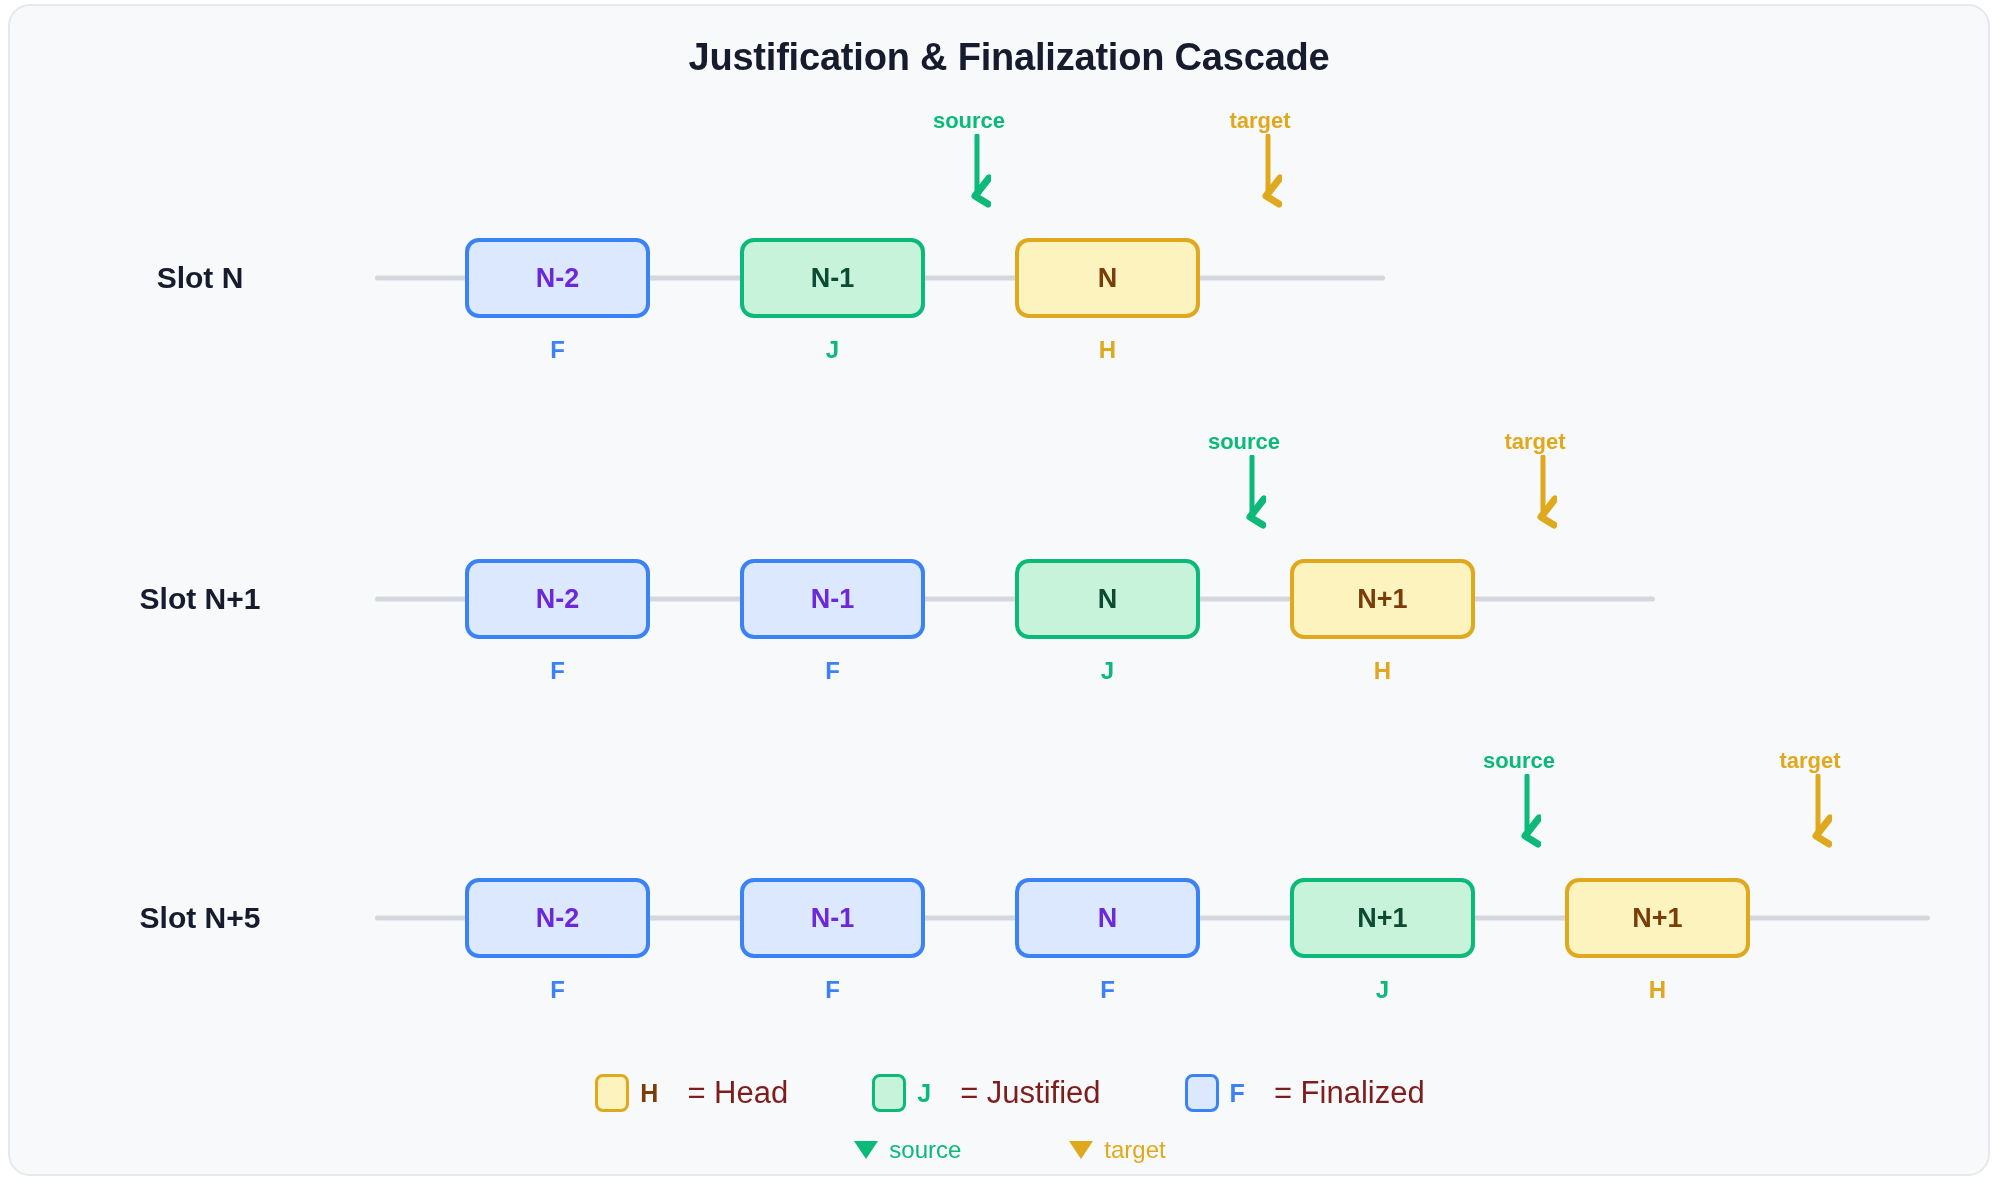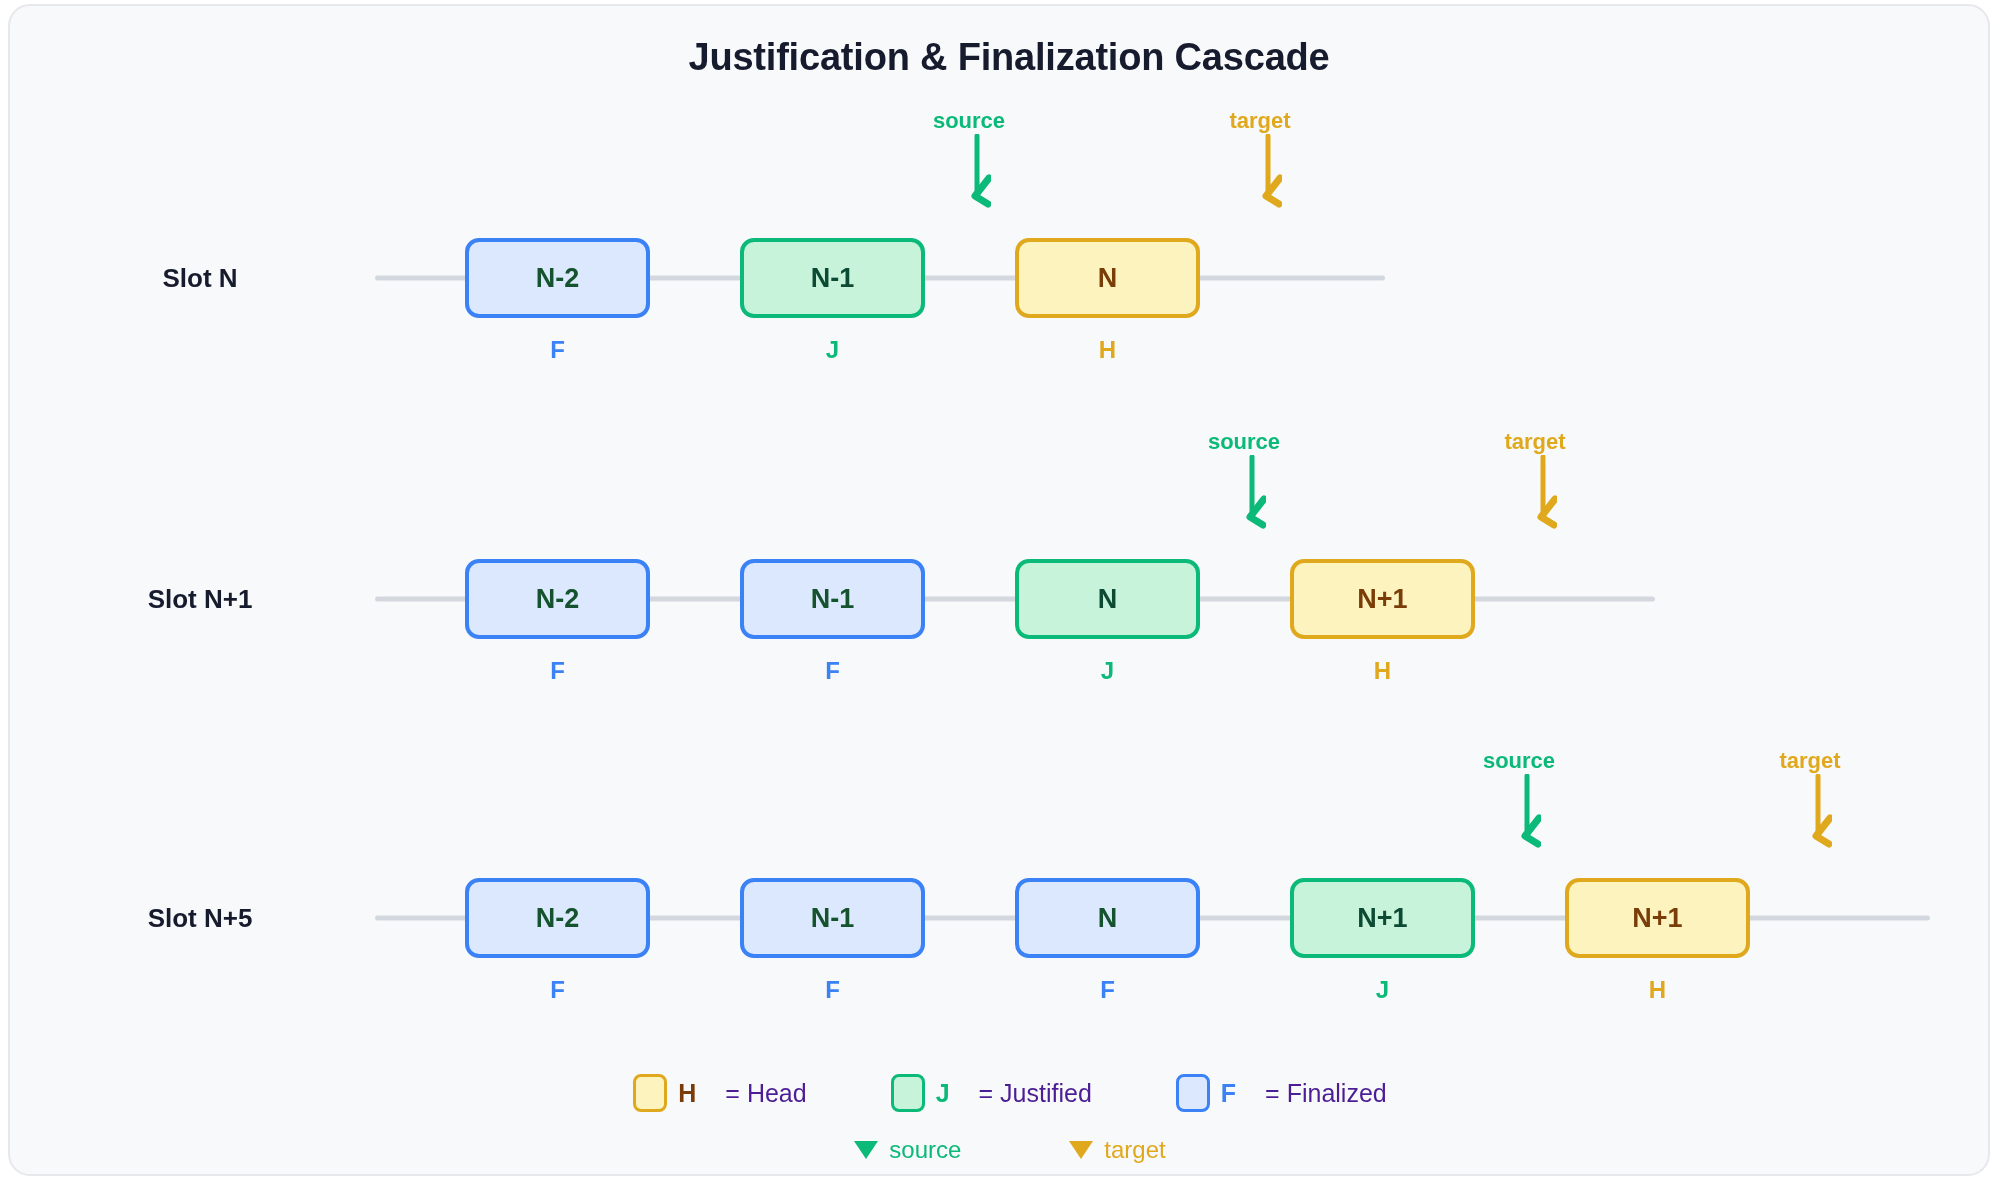--- a/index.html
+++ b/index.html
@@ -43,21 +43,21 @@
     position: absolute;
     left: 0;
     width: 2000px;
     height: 0;
   }
   .row-label {
     position: absolute;
     left: 60px;
     width: 260px;
     text-align: center;
-    font-size: 26px;
+    font-size: 30px;
     font-weight: bold;
     color: #161b2e;
     transform: translateY(-50%);
   }
 
   .track {
     position: absolute;
     height: 5px;
     background: #d3d7de;
     border-radius: 3px;
@@ -74,21 +74,21 @@
     border-style: solid;
     display: flex;
     align-items: center;
     justify-content: center;
     font-size: 27px;
     font-weight: bold;
     transform: translateY(-50%);
   }
   .block.head      { background: #fcf3bf; border-color: #e0a81c; color: #7a3d08; }
   .block.justified { background: #c6f3da; border-color: #0bb978; color: #0c4a34; }
-  .block.finalized { background: #dce8fd; border-color: #3b82f6; color: #14532d; }
+  .block.finalized { background: #dce8fd; border-color: #3b82f6; color: #6d28d9; }
 
   .tag {
     position: absolute;
     width: 185px;
     text-align: center;
     font-size: 24px;
     font-weight: bold;
   }
   .tag.head      { color: #e0a81c; }
   .tag.justified { color: #0bb978; }
@@ -147,22 +147,22 @@
   .legend-swatch.justified { background: #c6f3da; border-color: #0bb978; }
   .legend-swatch.finalized { background: #dce8fd; border-color: #3b82f6; }
   .legend-key {
     font-size: 25px;
     font-weight: bold;
   }
   .legend-key.head      { color: #7a3d08; }
   .legend-key.justified { color: #0bb978; }
   .legend-key.finalized { color: #3b82f6; }
   .legend-desc {
-    font-size: 25px;
-    color: #4c1d95;
+    font-size: 31px;
+    color: #7f1d1d;
     margin-left: 18px;
   }
 
   .legend2 {
     position: absolute;
     left: 0;
     top: 1130px;
     width: 2000px;
     display: flex;
     justify-content: center;

